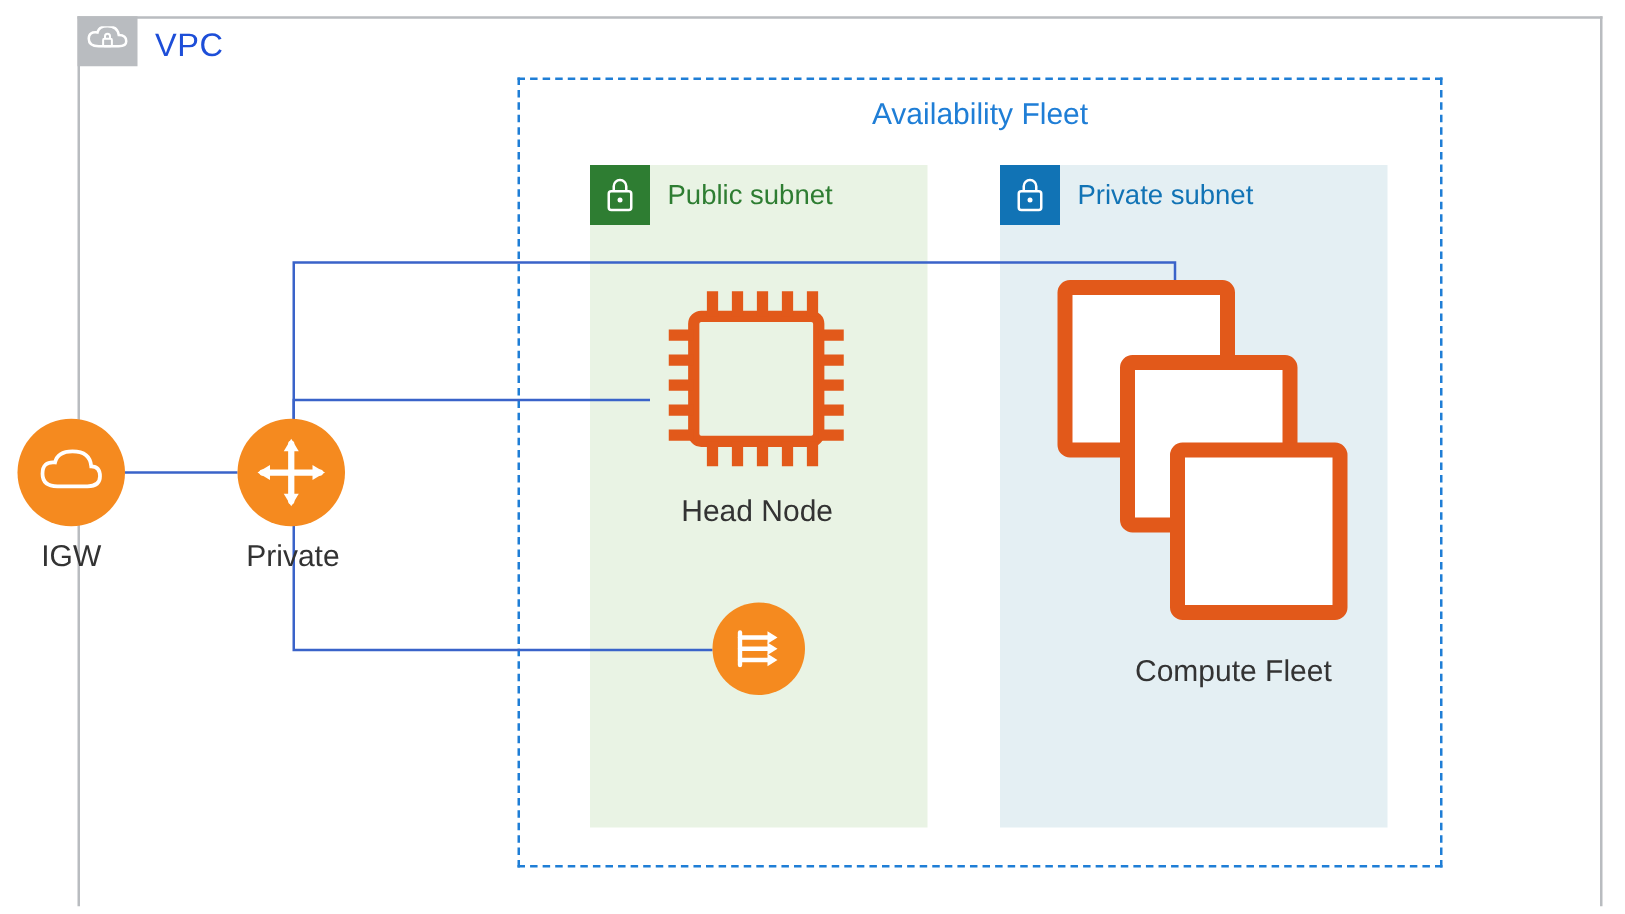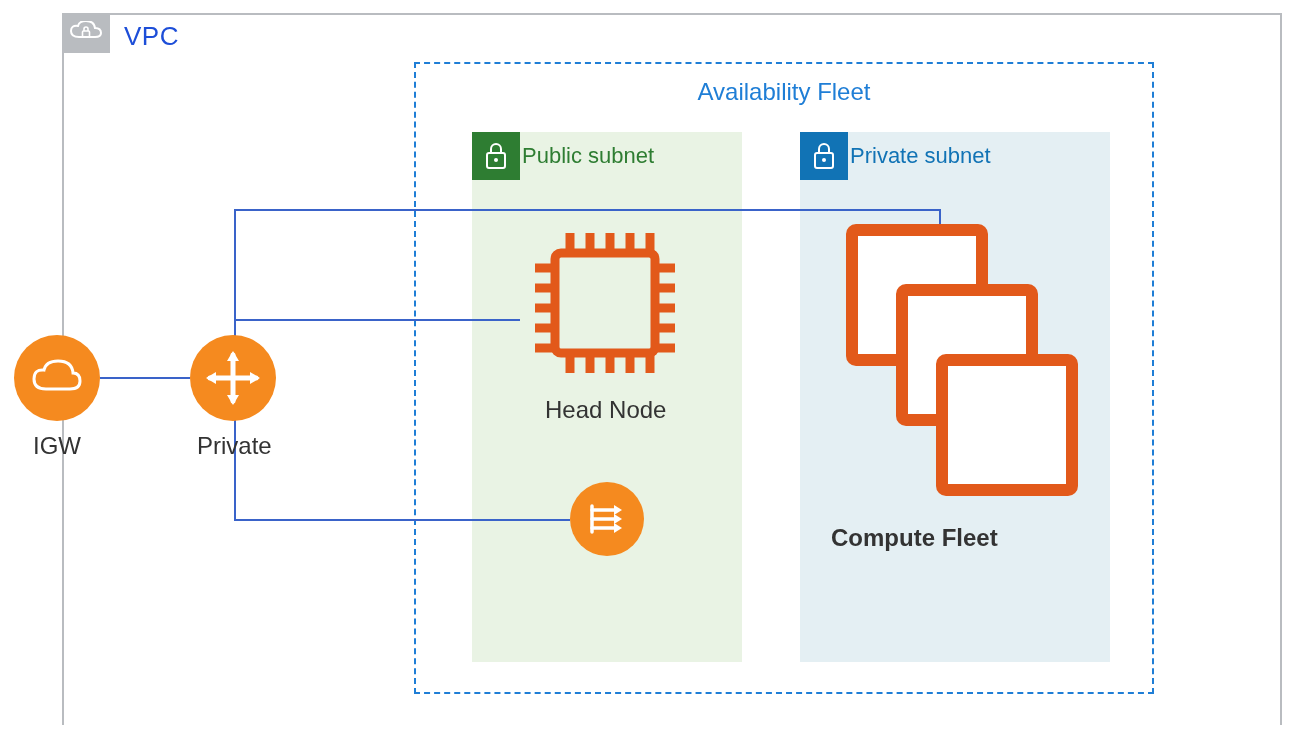--- a/index.html
+++ b/index.html
@@ -105,21 +105,21 @@
   .subnet-badge {
     width: 48px;
     height: 48px;
     display: flex;
     align-items: center;
     justify-content: center;
   }
   .badge-green { background: #2e7d32; }
   .badge-blue  { background: #1173b5; }
   .subnet-label {
-    margin-left: 2px;
+    margin-left: 14px;
     font-size: 22px;
   }
   .lbl-green { color: #2e7d32; }
   .lbl-blue  { color: #1173b5; }
 
   
   .circle-icon {
     position: absolute;
     width: 86px;
     height: 86px;
@@ -294,15 +294,15 @@
 
   <div class="fleet">
     <svg width="240" height="280" viewBox="0 0 240 280">
       <g fill="#ffffff" stroke="#e2591a" stroke-width="12" stroke-linejoin="round">
         <rect x="12" y="12" width="130" height="130" rx="4"></rect>
         <rect x="62" y="72" width="130" height="130" rx="4"></rect>
         <rect x="102" y="142" width="130" height="130" rx="4"></rect>
       </g>
     </svg>
   </div>
-  <div class="node-label" style="left:831px; top:524px;font-weight:bold;">Compute Fleet</div>
+  <div class="node-label" style="left:908px; top:524px;">Compute Fleet</div>
 
 </div>
 
 </body></html>

